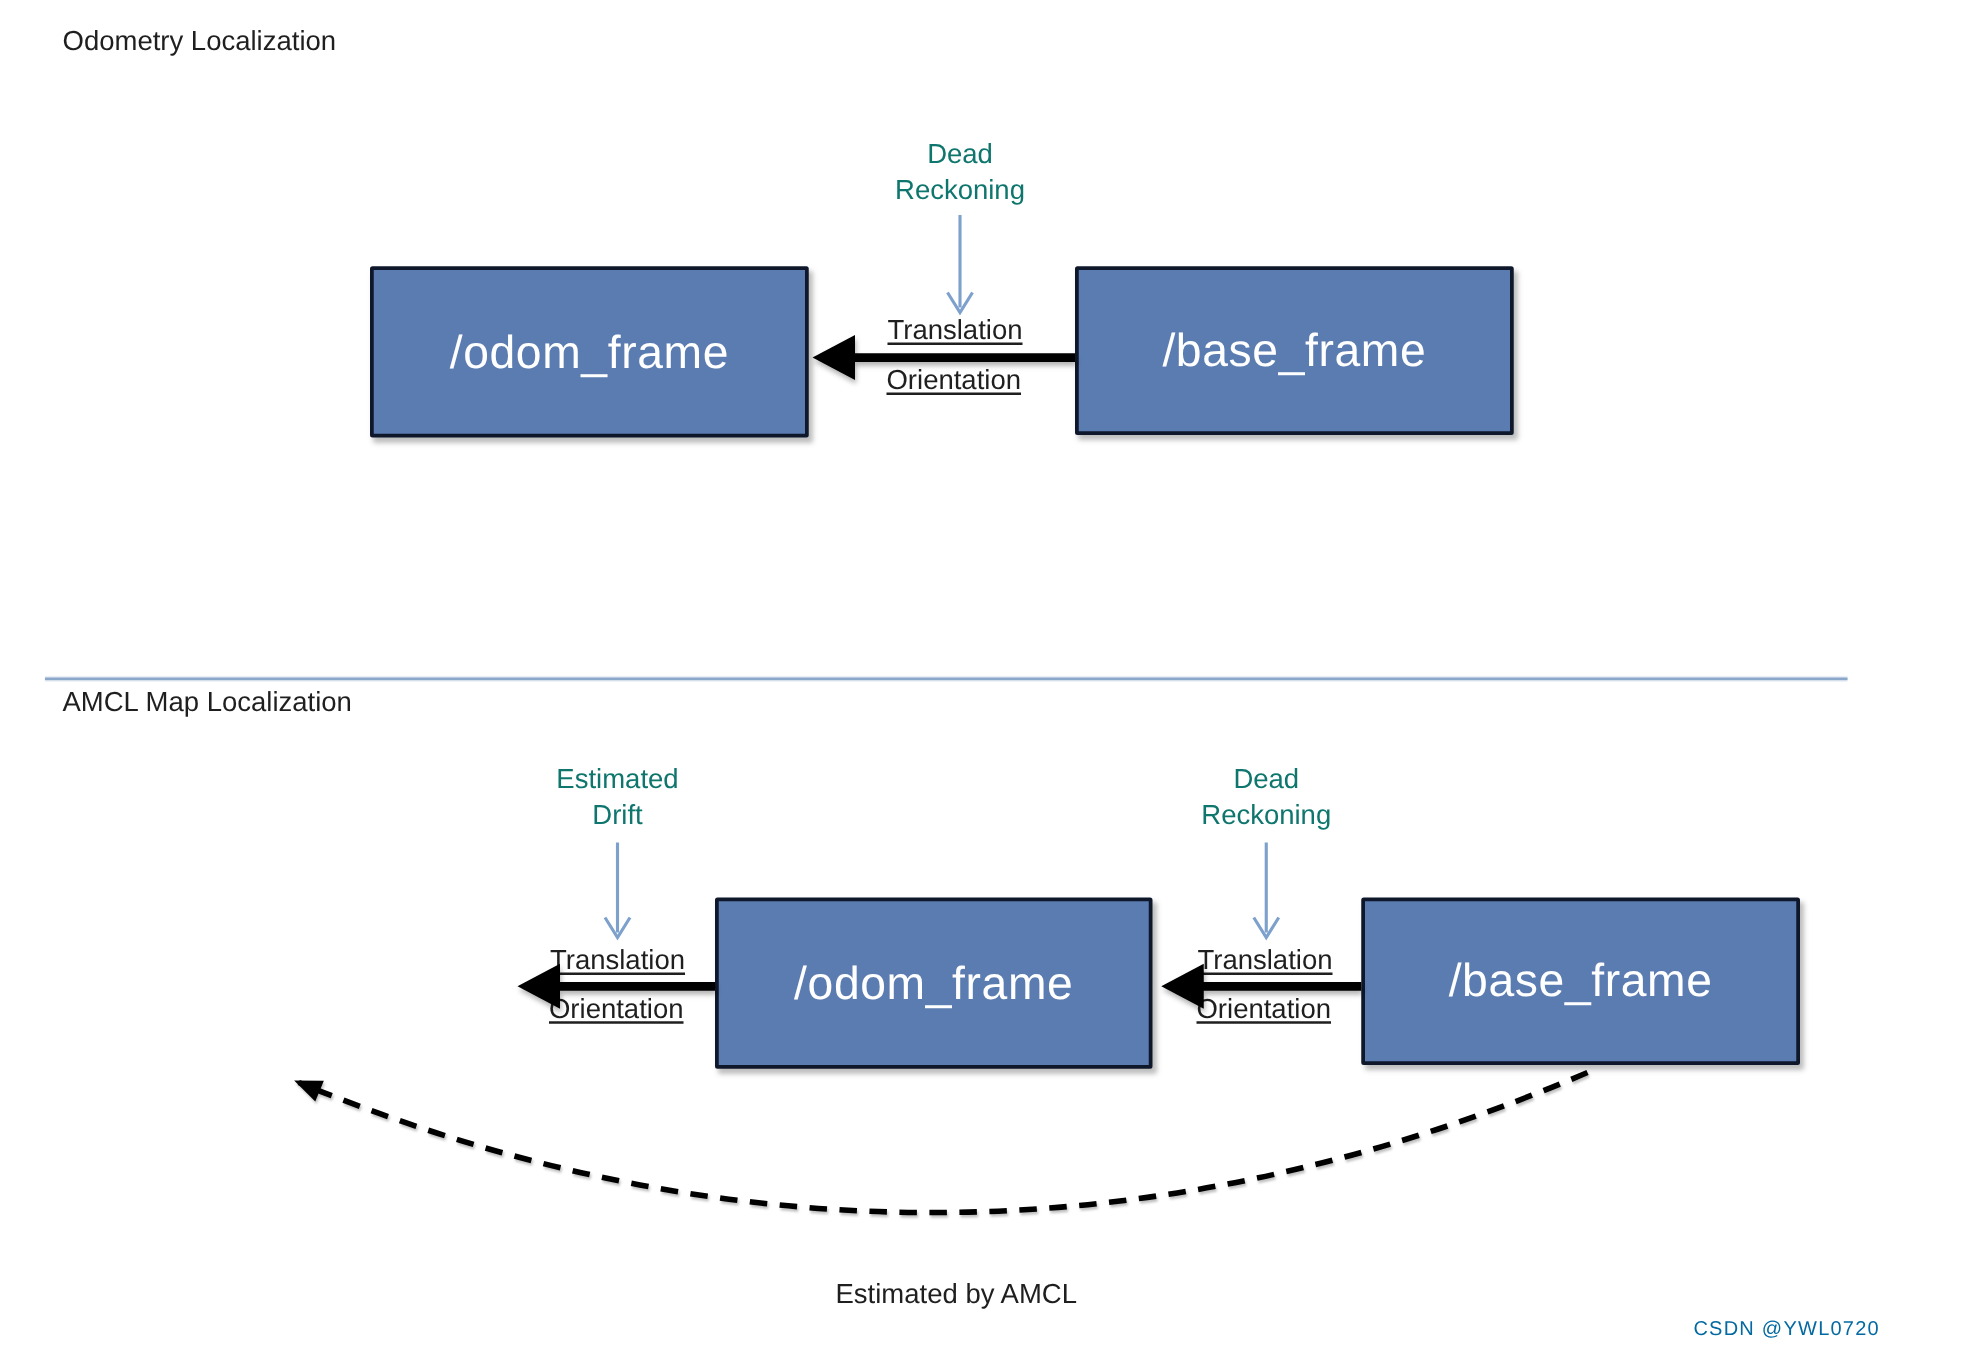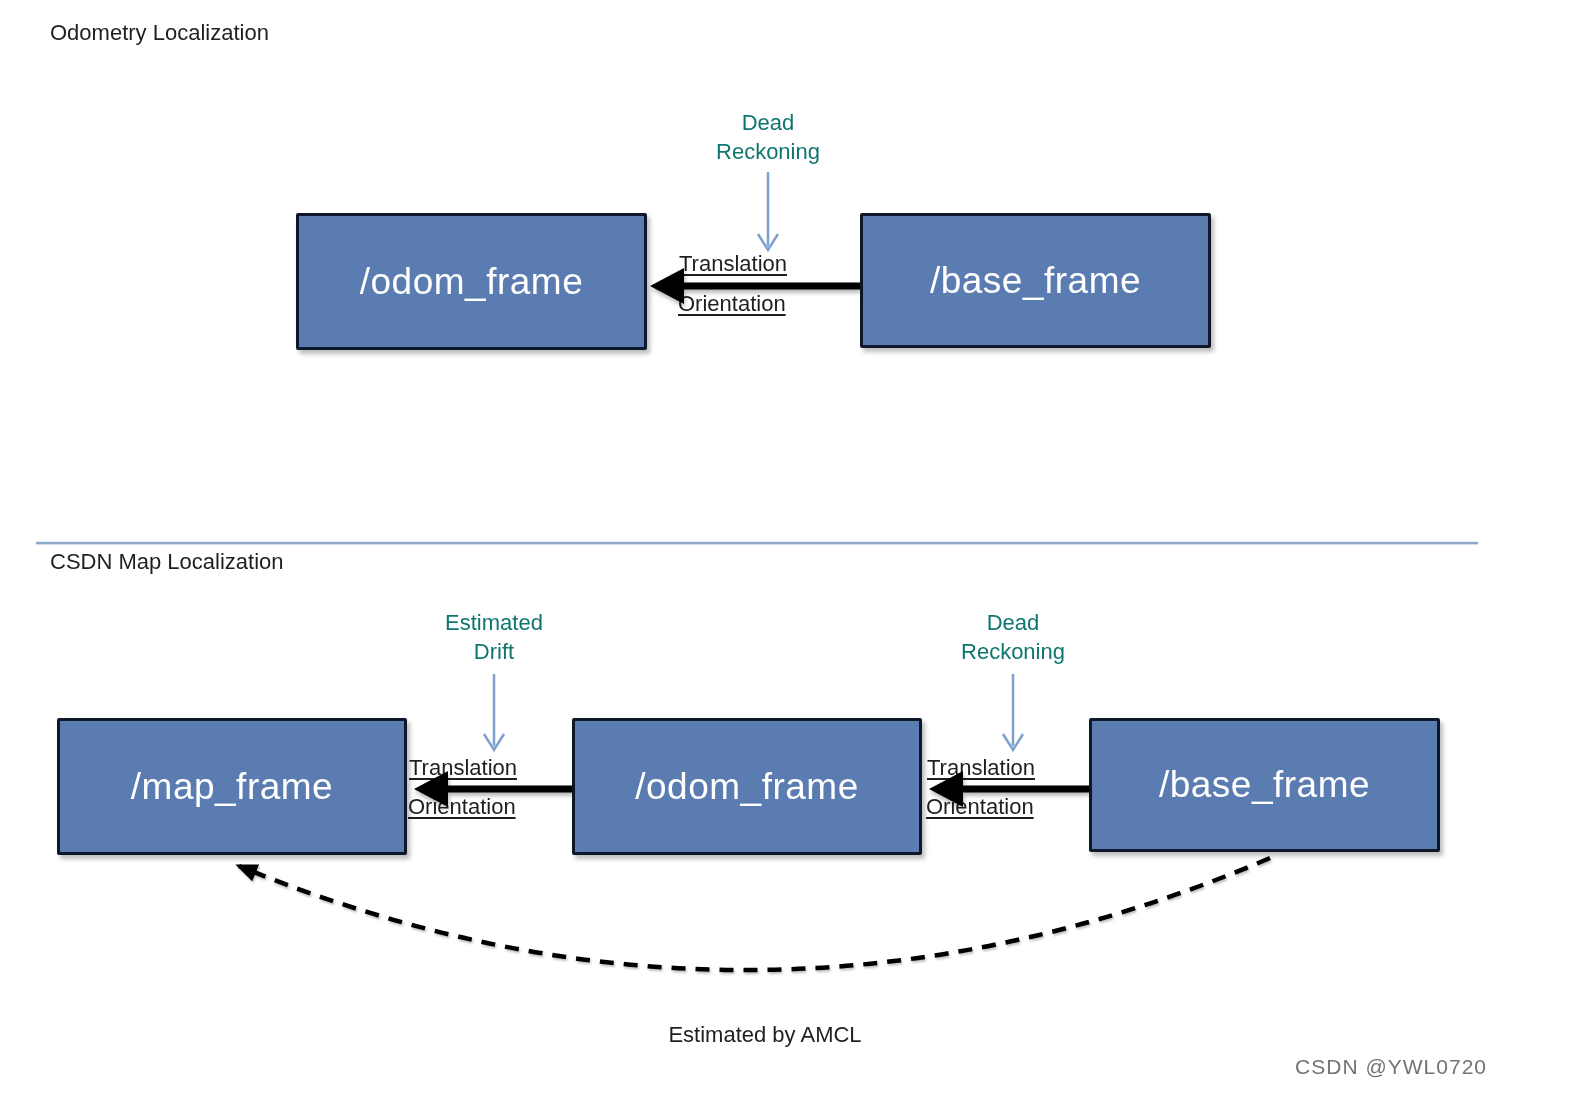--- a/index.html
+++ b/index.html
@@ -15,36 +15,36 @@
     background:#5b7cb1; border:3px solid #0f172a; border-radius:2px;
     display:flex; align-items:center; justify-content:center;
     color:#ffffff; font-size:37px; letter-spacing:0.5px;
     box-shadow:3px 4px 4px rgba(110,110,110,0.45);
   }
   .annotation {
     position:absolute; width:220px; text-align:center;
     font-size:22px; line-height:29px; color:#0f766e;
   }
   .arrow-label {
-    position:absolute; width:170px; text-align:left;
+    position:absolute; width:170px; text-align:center;
     font-size:22px; color:#1f1f1f;
     text-decoration:underline; text-underline-offset:3px;
     white-space:nowrap;
   }
   .divider {
     position:absolute; left:36px; top:542px; width:1442px; height:2px;
     background:#8ba7c9; box-shadow:0 1px 1px #cfdaea, 0 -1px 1px #e4ebf4;
   }
   .curve-label {
     position:absolute; width:300px; text-align:center;
     font-size:22px; color:#1f1f1f;
   }
   .watermark {
-    position:absolute; right:40px; top:1055px;
-    font-size:21px; color:#737373; letter-spacing:1px; white-space:nowrap;
+    position:absolute; right:23px; top:1055px;
+    font-size:16px; color:#0369a1; letter-spacing:1px; white-space:nowrap;
   }
   svg.overlay { position:absolute; left:0; top:0; pointer-events:none; }
 </style>
 </head>
 <body>
 
 <div class="canvas">
 
   <div class="section-title" style="left:50px; top:20px;">Odometry Localization</div>
 
@@ -59,35 +59,32 @@
 
   <div class="frame-box" style="left:860px; top:213px; width:351px; height:135px;">
     <span>/base_frame</span>
   </div>
 
   <div class="arrow-label" style="left:679px; top:251px;">Translation</div>
   <div class="arrow-label" style="left:678px; top:291px;">Orientation</div>
 
   <div class="divider"></div>
 
-  <div class="section-title" style="left:50px; top:549px;">CSDN Map Localization</div>
+  <div class="section-title" style="left:50px; top:549px;">AMCL Map Localization</div>
 
   <div class="annotation" style="left:384px; top:608px;">
     <div>Estimated</div>
     <div>Drift</div>
   </div>
 
   <div class="annotation" style="left:903px; top:608px;">
     <div>Dead</div>
     <div>Reckoning</div>
   </div>
 
-  <div class="frame-box" style="left:57px; top:718px; width:350px; height:137px;">
-    <span>/map_frame</span>
-  </div>
 
   <div class="frame-box" style="left:572px; top:718px; width:350px; height:137px;">
     <span>/odom_frame</span>
   </div>
 
   <div class="frame-box" style="left:1089px; top:718px; width:351px; height:134px;">
     <span>/base_frame</span>
   </div>
 
   <div class="arrow-label" style="left:409px; top:755px;">Translation</div>

